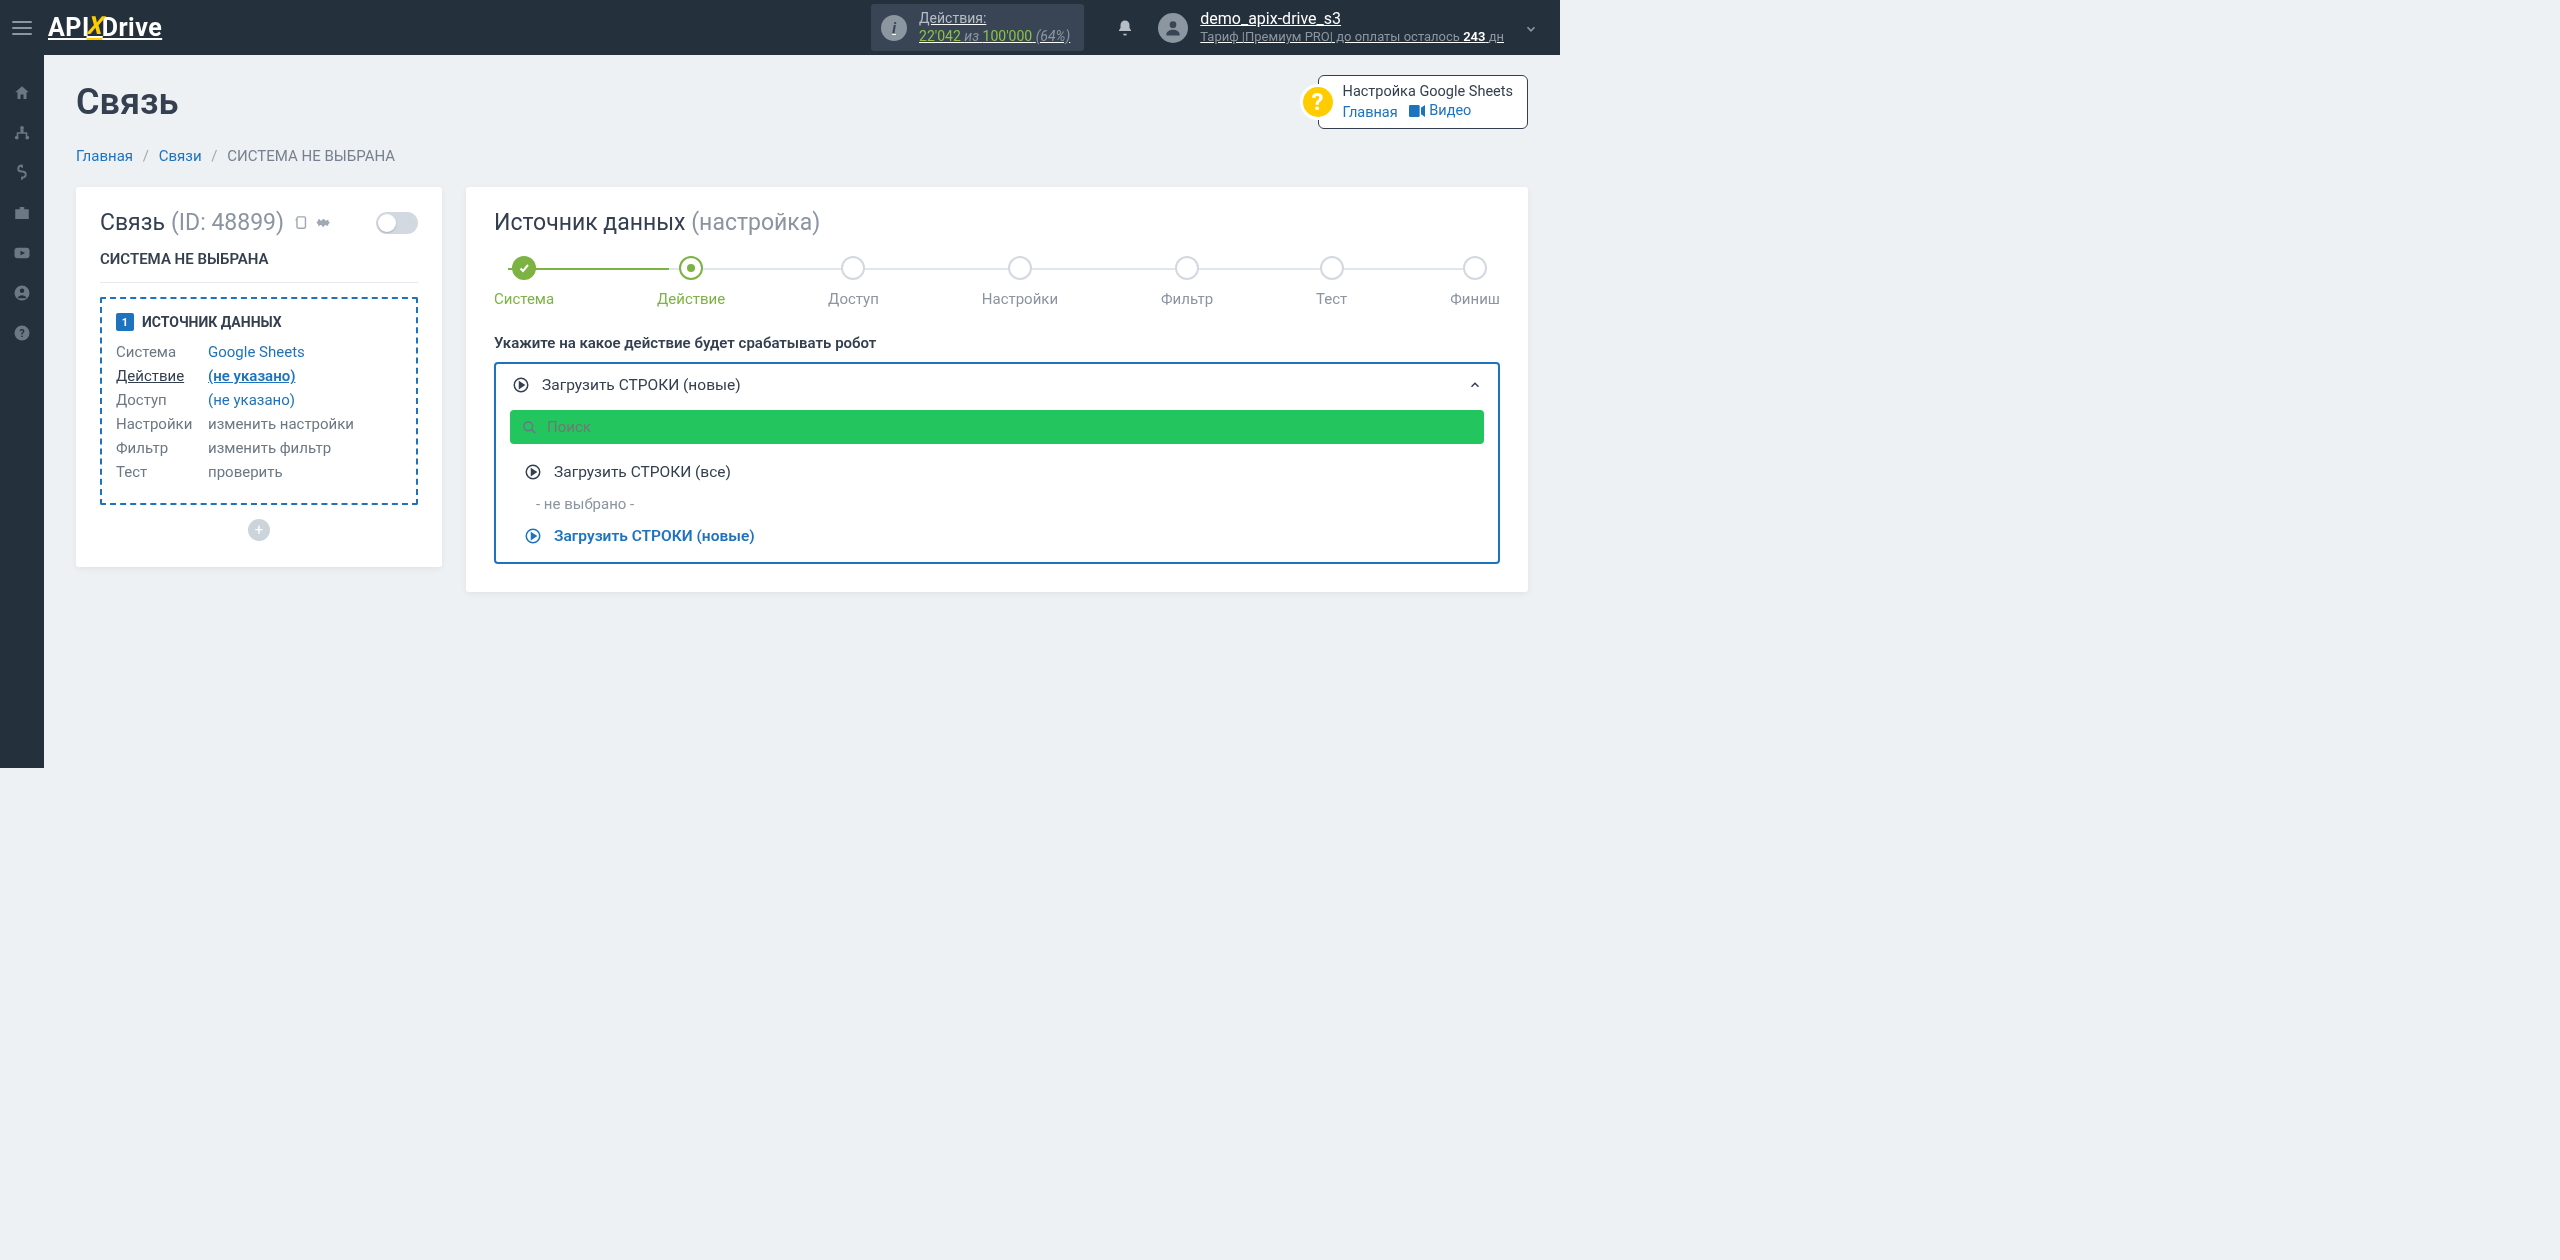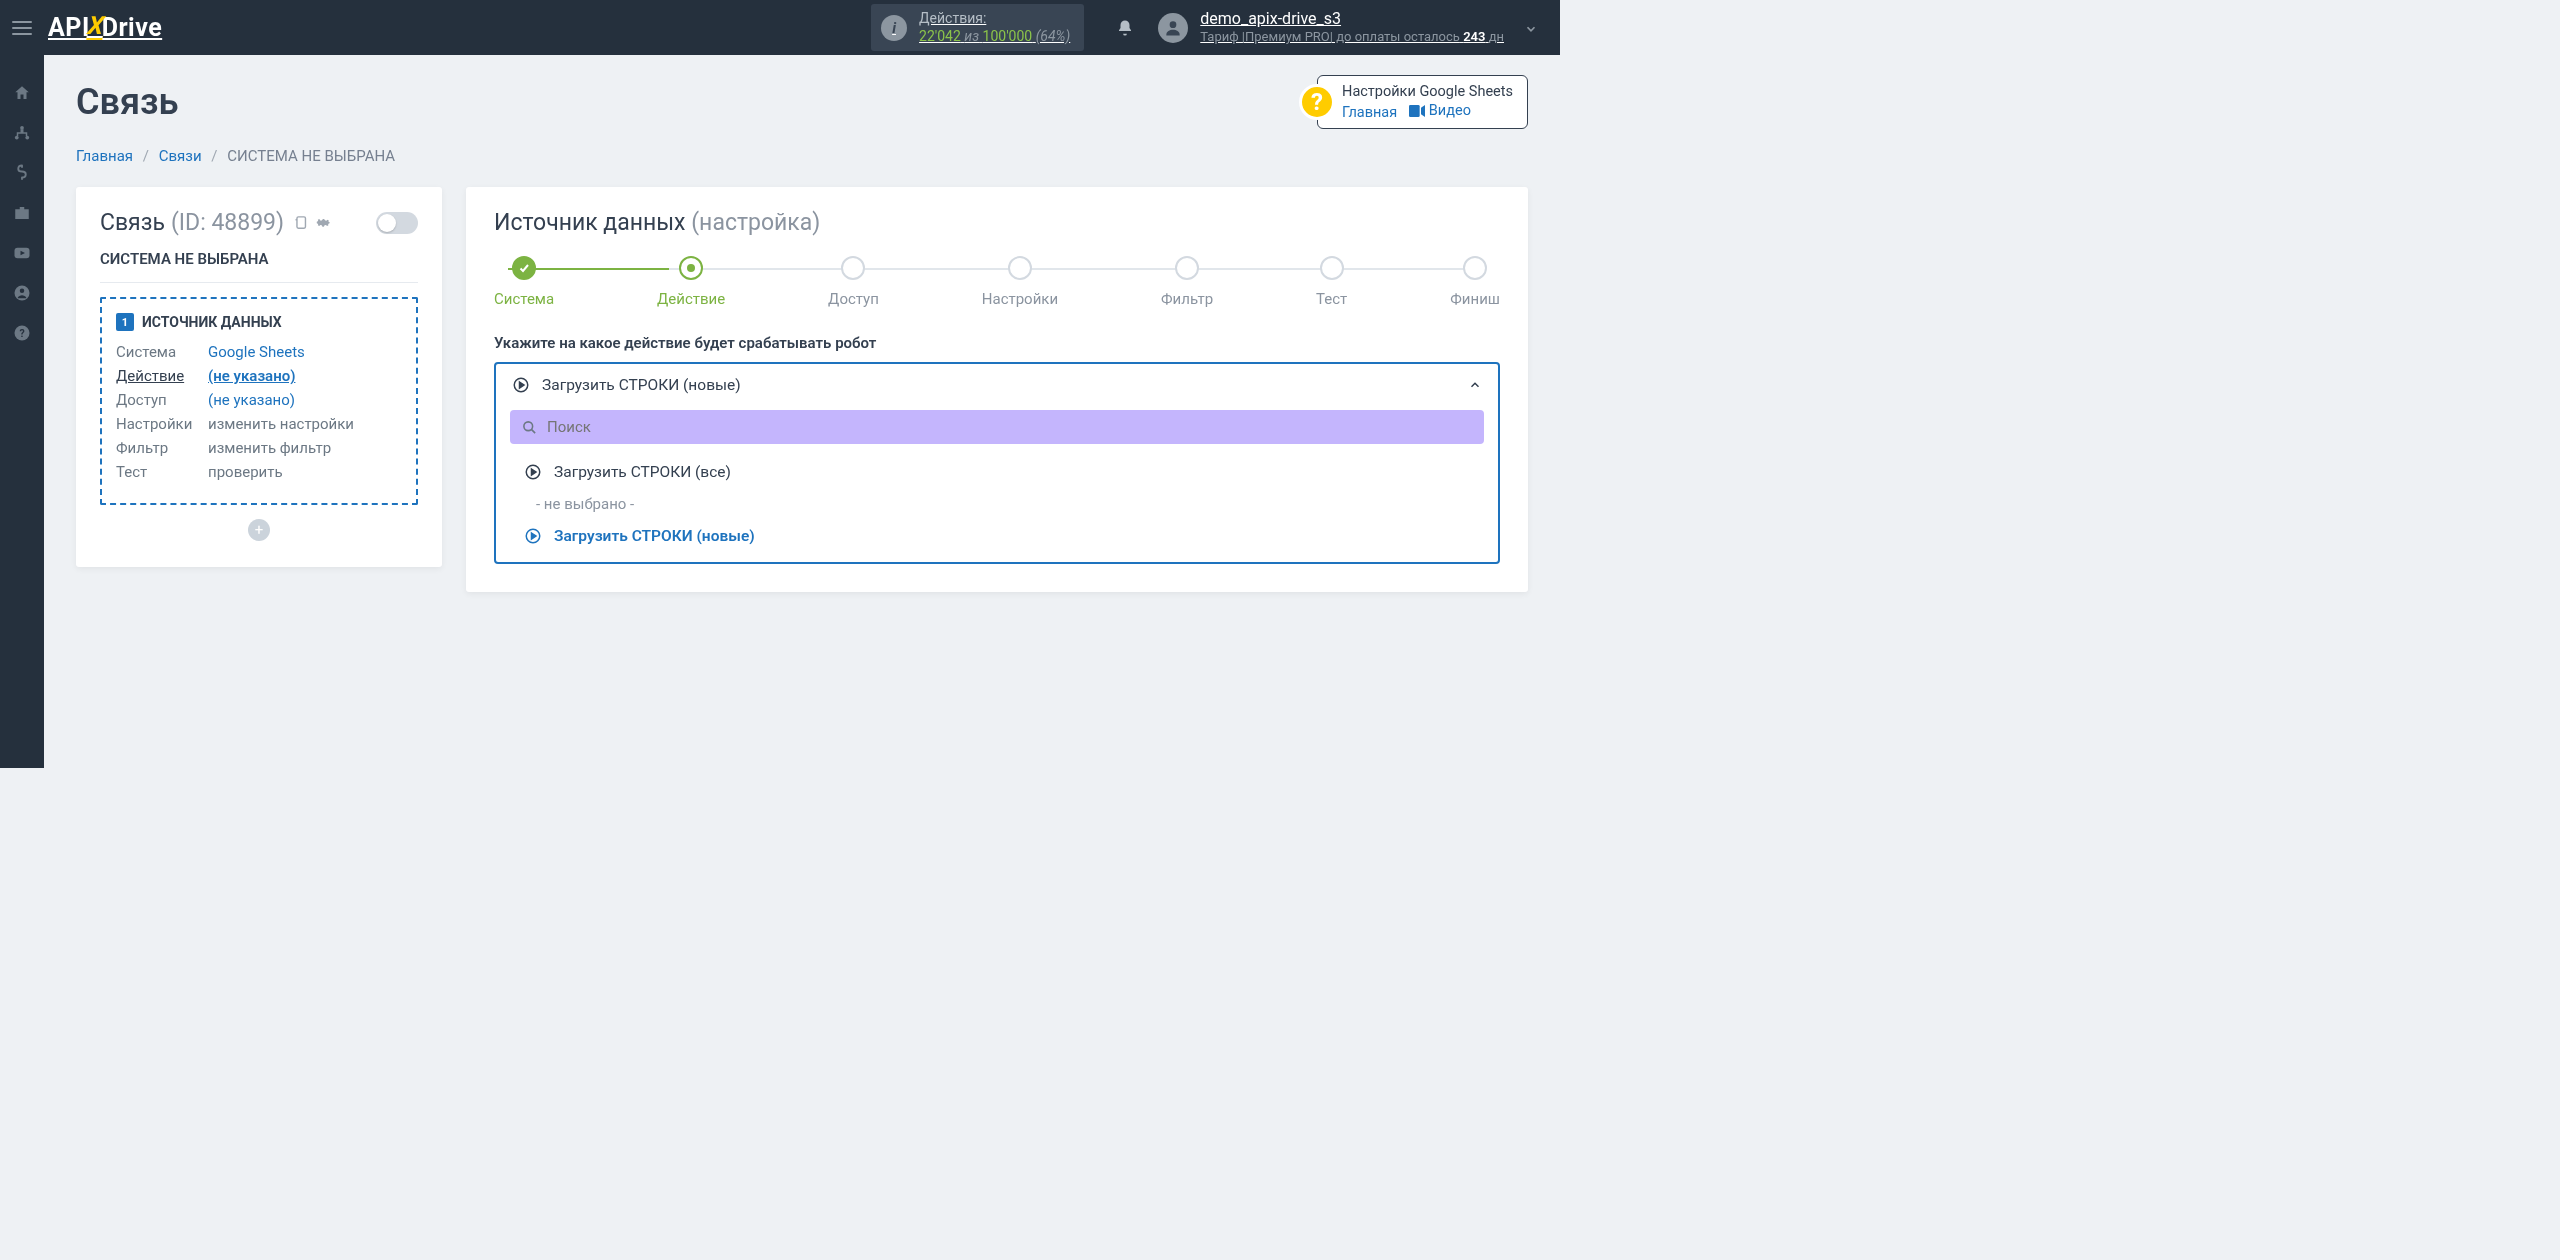--- a/index.html
+++ b/index.html
@@ -95,21 +95,21 @@
 .step.done .step-label, .step.active .step-label { color:#7CB342; }
 .stepper .progress-line { position:absolute; top:12px; left:14px; height:2px; background:#7CB342; z-index:0; }
 
 .form-section { margin-top: 26px; }
 .form-label { font-size: 15px; font-weight: 600; color:#344050; margin-bottom:10px;}
 
 .dropdown { border: 2px solid #1E73BE; border-radius: 4px; background:#fff; overflow:hidden;}
 .dropdown-selected { padding: 12px 16px; display:flex; align-items:center; cursor:pointer; font-size:15.5px; color:#344050; }
 .dropdown-selected svg.play { margin-right:12px; }
 .dropdown-selected .chev { margin-left:auto; color:#344050;}
-.dropdown-search { margin: 4px 14px 8px; background:#c4b5fd; border-radius:4px; padding:8px 12px; display:flex; align-items:center;}
+.dropdown-search { margin: 4px 14px 8px; background:#22c55e; border-radius:4px; padding:8px 12px; display:flex; align-items:center;}
 .dropdown-search svg { margin-right:10px; color:#6C7884;}
 .dropdown-search input { border:none; background:transparent; outline:none; font-size:15px; color:#344050; flex:1;}
 .dropdown-options { padding: 4px 0 10px; }
 .dropdown-option { padding: 7px 16px 7px 28px; font-size: 15.5px; color:#344050; cursor:pointer; display:flex; align-items:center;}
 .dropdown-option.muted { color:#8B94A0; padding-left:40px; font-size:15px;}
 .dropdown-option svg { margin-right:12px; }
 .dropdown-option.selected { color:#1E73BE; font-weight:600;}
 
 svg { display:inline-block; vertical-align:middle; }
 </style>
@@ -227,21 +227,21 @@
           <a href="#">Связи</a>
           <span class="sep">/</span>
           <span class="current">СИСТЕМА НЕ ВЫБРАНА</span>
         </div>
       </div>
     </div>
 
     <div class="help-widget">
       <div class="help-circle">?</div>
       <div class="help-box">
-        <div class="help-title">Настройки Google Sheets</div>
+        <div class="help-title">Настройка Google Sheets</div>
         <div class="help-links">
           <a href="#" class="help-link">Главная</a>
           <a href="#" class="help-video">
             <svg width="16" height="12" viewBox="0 0 24 18" fill="#1E73BE">
                 <rect width="16" height="18" rx="2"></rect>
                 <polygon points="18,4 24,0 24,18 18,14"></polygon>
               </svg>
             <span>Видео</span>
           </a>
         </div>

